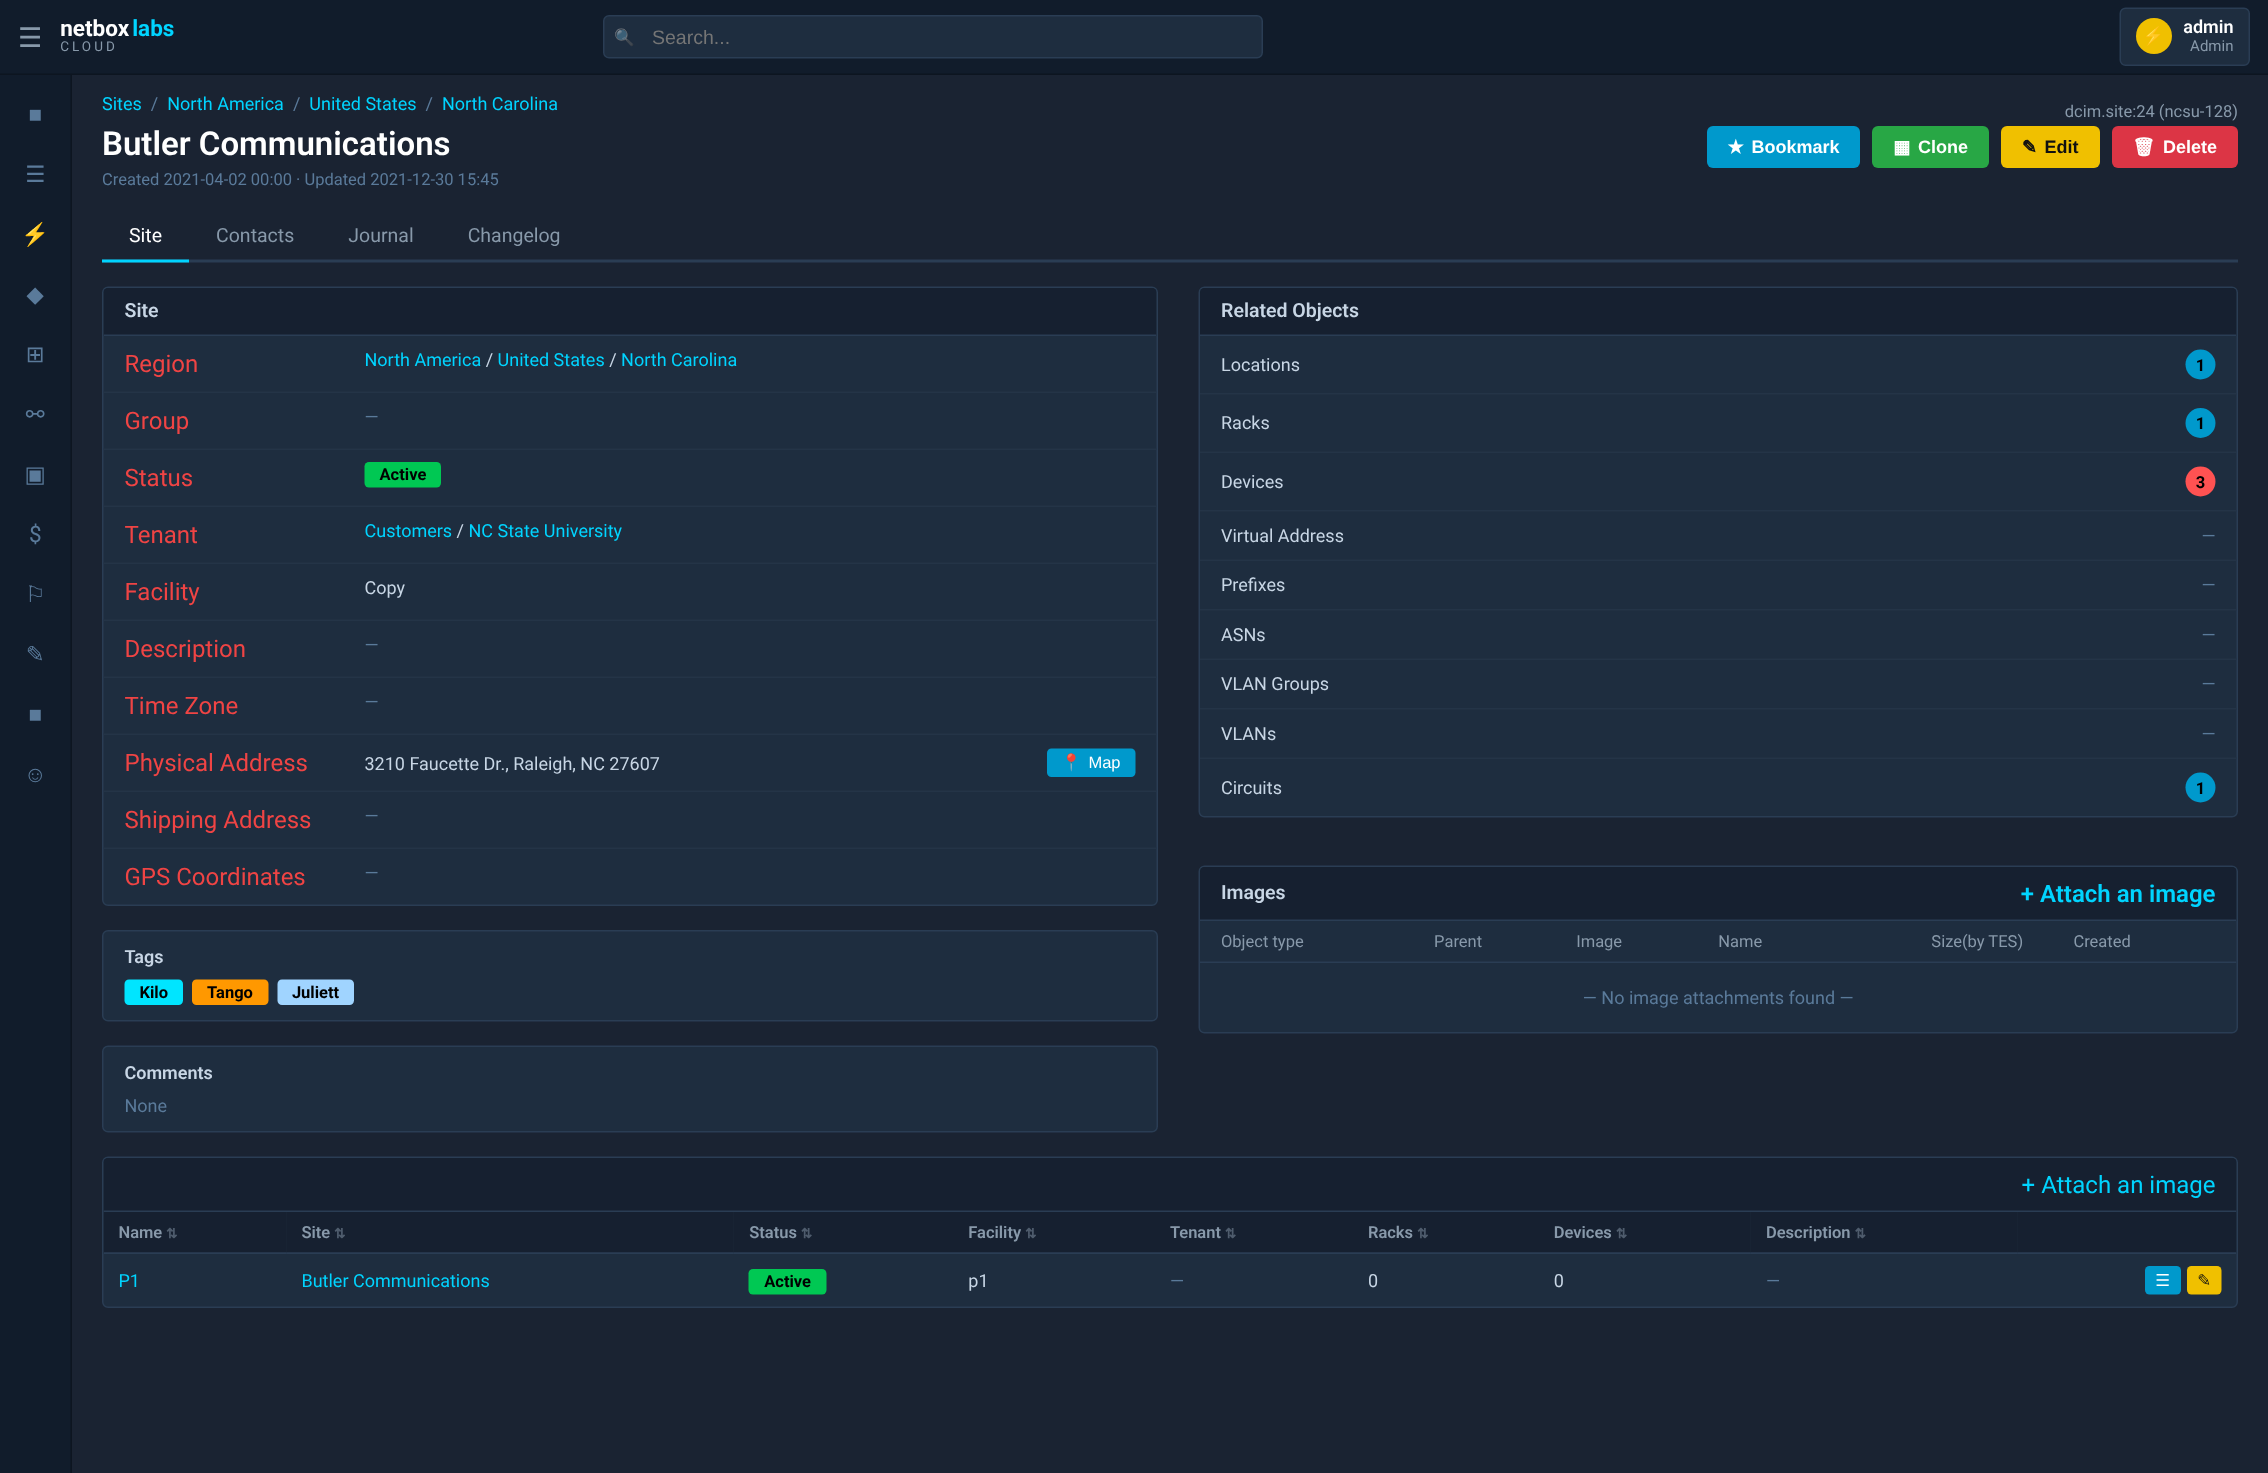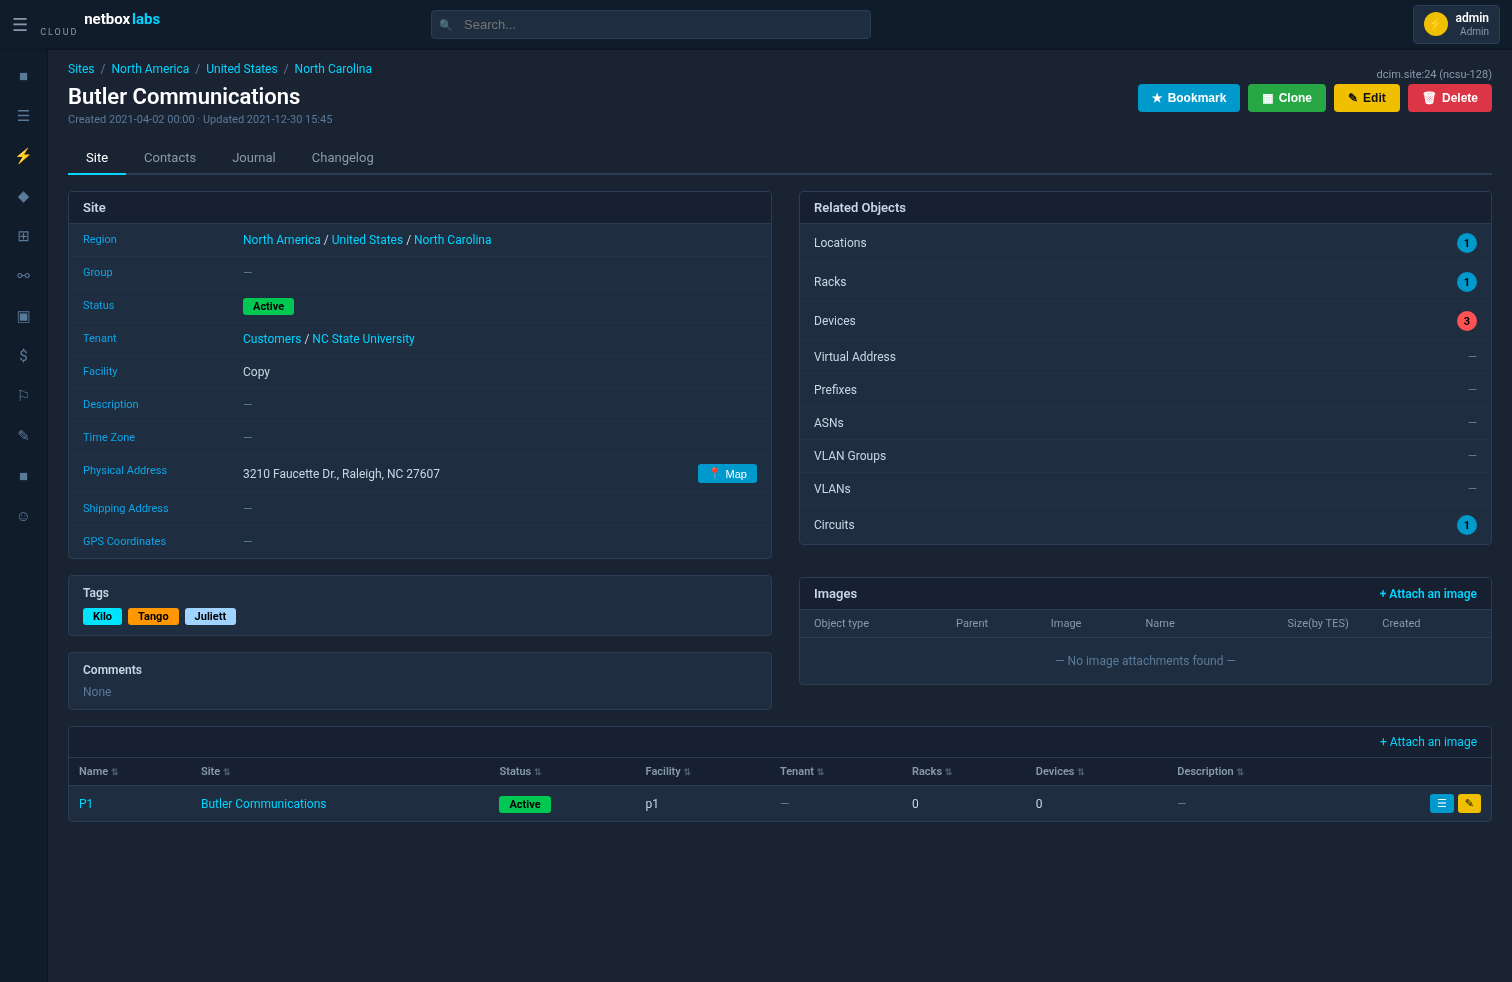--- a/index.html
+++ b/index.html
@@ -35,21 +35,20 @@
     }
     .logo {
       display: flex;
       flex-direction: column;
       line-height: 1;
     }
     .logo-top {
       display: flex;
       align-items: center;
       gap: 2px;
-      margin-left: 44px;
     }
     .logo-netbox { color: #fff; font-weight: 700; font-size: 15px; }
     .logo-labs { color: #00d4ff; font-weight: 700; font-size: 15px; }
     .logo-cloud { color: #8899aa; font-size: 9px; letter-spacing: 2px; text-transform: uppercase; margin-top: 1px; }
     .search-bar {
       flex: 1;
       max-width: 440px;
       margin: 0 auto;
     }
     .search-bar input {
@@ -241,22 +240,22 @@
     .field-row {
       display: flex;
       border-bottom: 1px solid #243447;
       align-items: flex-start;
     }
     .field-row:last-child { border-bottom: none; }
     .field-label {
       width: 160px;
       flex-shrink: 0;
       padding: 9px 14px;
-      color: #0ea5e9;
-      font-size: 11px;
+      color: #ef4444;
+      font-size: 16px;
     }
     .field-value {
       flex: 1;
       padding: 9px 14px;
       color: #c8d6e5;
       font-size: 12px;
     }
     .field-link { color: #00d4ff; cursor: pointer; }
     .dash { color: #5a7a9a; }
 
@@ -348,21 +347,21 @@
       border-bottom: 1px solid #2a3d54;
       font-size: 11px;
       color: #8899aa;
     }
     .images-empty {
       padding: 16px;
       text-align: center;
       color: #5a7a9a;
       font-size: 12px;
     }
-    .attach-link { color: #00d4ff; font-size: 12px; cursor: pointer; text-align: center; }
+    .attach-link { color: #00d4ff; font-size: 16px; cursor: pointer; text-align: center; }
 
     
     .bottom-table-wrap {
       background: #1e2d3f;
       border: 1px solid #2a3d54;
       border-radius: 4px;
       margin-top: 16px;
       overflow: hidden;
     }
     .bottom-table-header {

